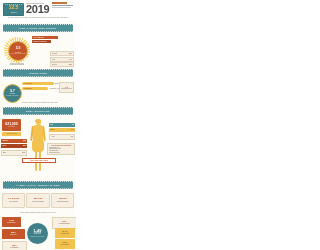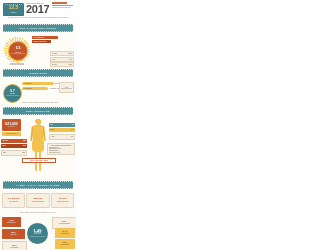--- a/index.html
+++ b/index.html
@@ -242,21 +242,21 @@
 <div class="page">
 
   <div class="header">
     <div class="hdr-badge">
       <div class="tick"></div>
       <div class="big">12.5</div>
       <div class="sml">Million</div>
     </div>
     <div class="hdr-mid">
       <div class="kicker">Total Procedures in</div>
-      <div class="year">2017</div>
+      <div class="year">2019</div>
     </div>
     <div class="hdr-logo">
       <div class="lg1"></div>
       <div class="lg2"></div>
       <div class="lg3"></div>
     </div>
     <div class="hdr-note">The top medically necessary and cosmetic procedures performed on men and women</div>
   </div>
 
   <div class="banner">

